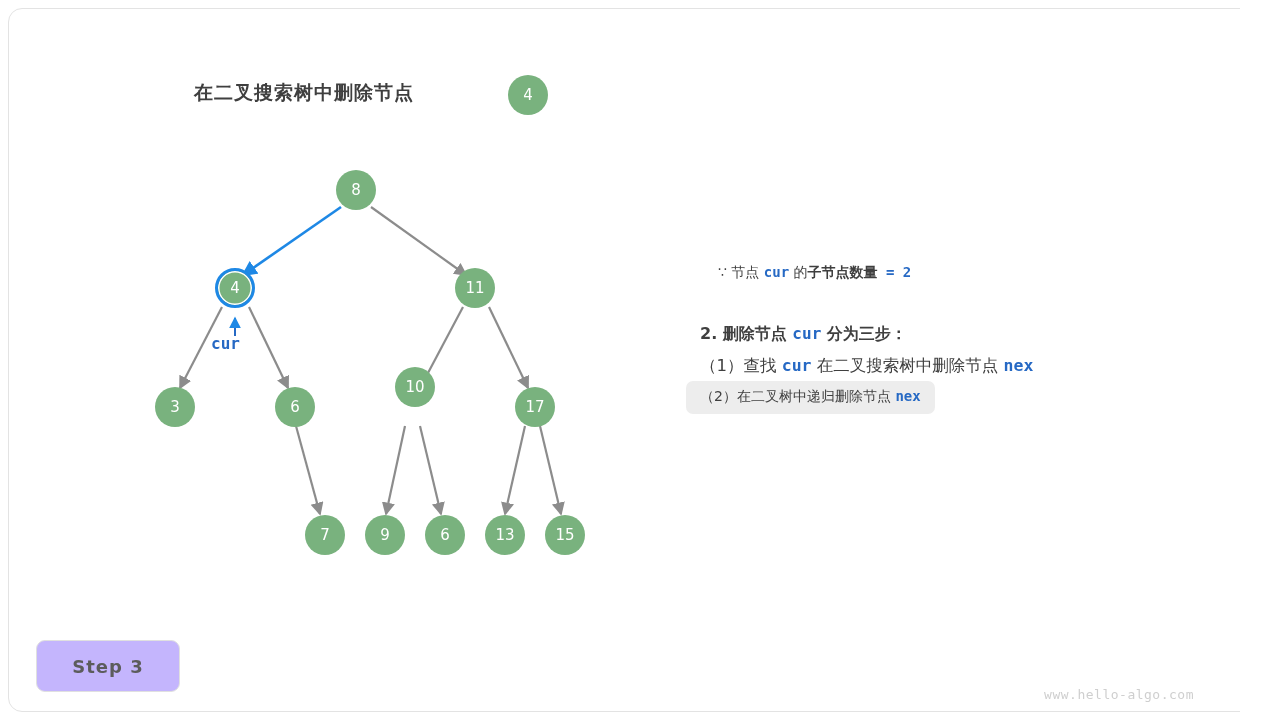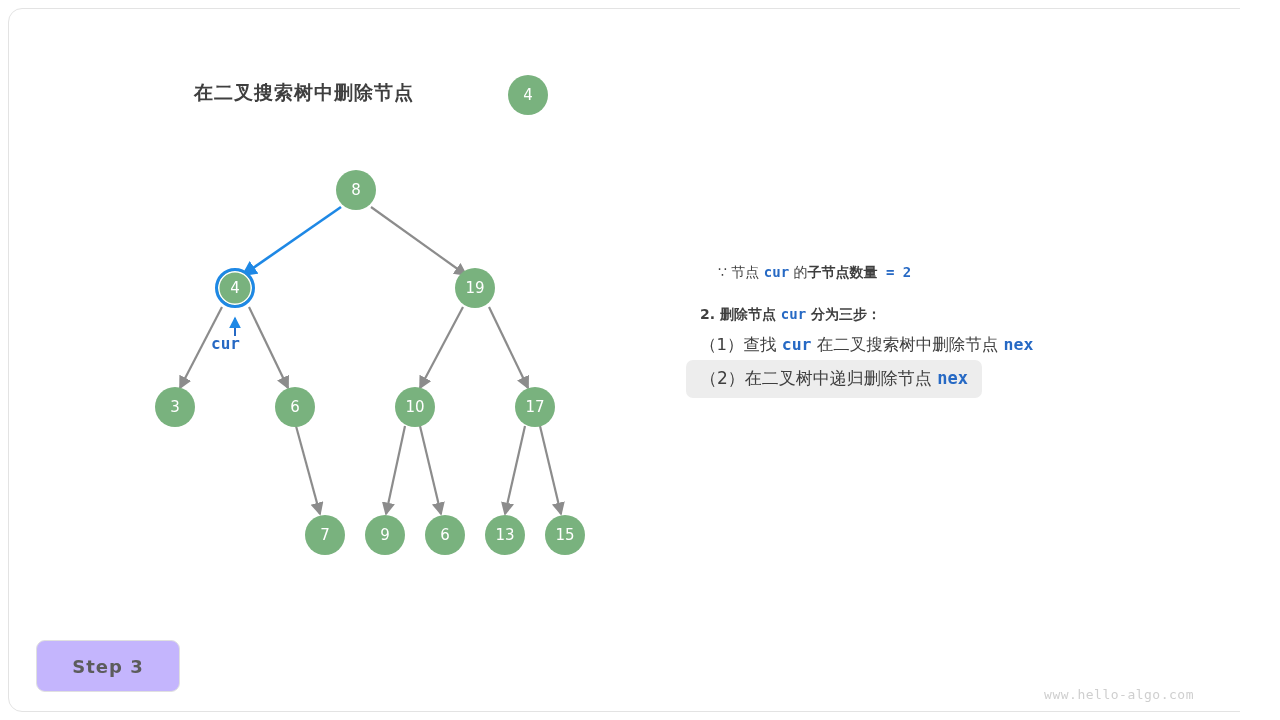--- a/index.html
+++ b/index.html
@@ -92,23 +92,23 @@
     width: 520px;
     color: #3f3f3f;
   }
   .line {
     font-size: 17px;
     white-space: nowrap;
     margin-bottom: 4px;
   }
   .l1 { font-weight: bold; font-size: 17.5px; }
   .l2 { margin-top: 18px; margin-left: 18px; font-size: 14px; }
-  .l3 { margin-top: 24px; font-weight: bold; font-size: 14px; }
+  .l3 { margin-top: 42px; font-weight: bold; font-size: 16px; }
   .l4 { margin-top: 10px; font-size: 16.5px; }
-  .l5 { margin-top: 4px; font-size: 17px; }
+  .l5 { margin-top: 4px; font-size: 14px; }
   .mono {
     font-family: "DejaVu Sans Mono", "Liberation Mono", monospace;
     font-weight: bold;
     color: #2669c4;
   }
   .bold { font-weight: bold; }
   .hl-box {
     display: inline-block;
     background: #ededed;
     border-radius: 7px;
@@ -183,24 +183,24 @@
 
     <line x1="525" y1="426" x2="505" y2="514" stroke="#8c8c8c" stroke-width="2.2" marker-end="url(#arrowGray)"></line>
 
     <line x1="540" y1="426" x2="561" y2="514" stroke="#8c8c8c" stroke-width="2.2" marker-end="url(#arrowGray)"></line>
 
     <line x1="235" y1="336" x2="235" y2="318" stroke="#2669c4" stroke-width="2" marker-end="url(#arrowBlue)"></line>
   </svg>
 
   <div class="node" style="left:336px;top:170px">8</div>
   <div class="node highlight" style="left:215px;top:268px">4</div>
-  <div class="node" style="left:455px;top:268px">19</div>
+  <div class="node" style="left:455px;top:268px">11</div>
   <div class="node" style="left:155px;top:387px">3</div>
   <div class="node" style="left:275px;top:387px">6</div>
-  <div class="node" style="left:395px;top:387px">10</div>
+  <div class="node" style="left:395px;top:367px">10</div>
   <div class="node" style="left:515px;top:387px">17</div>
   <div class="node" style="left:305px;top:515px">7</div>
   <div class="node" style="left:365px;top:515px">9</div>
   <div class="node" style="left:425px;top:515px">6</div>
   <div class="node" style="left:485px;top:515px">13</div>
   <div class="node" style="left:545px;top:515px">15</div>
 
   <div class="cur-label">cur</div>
 
   <div class="steps">

